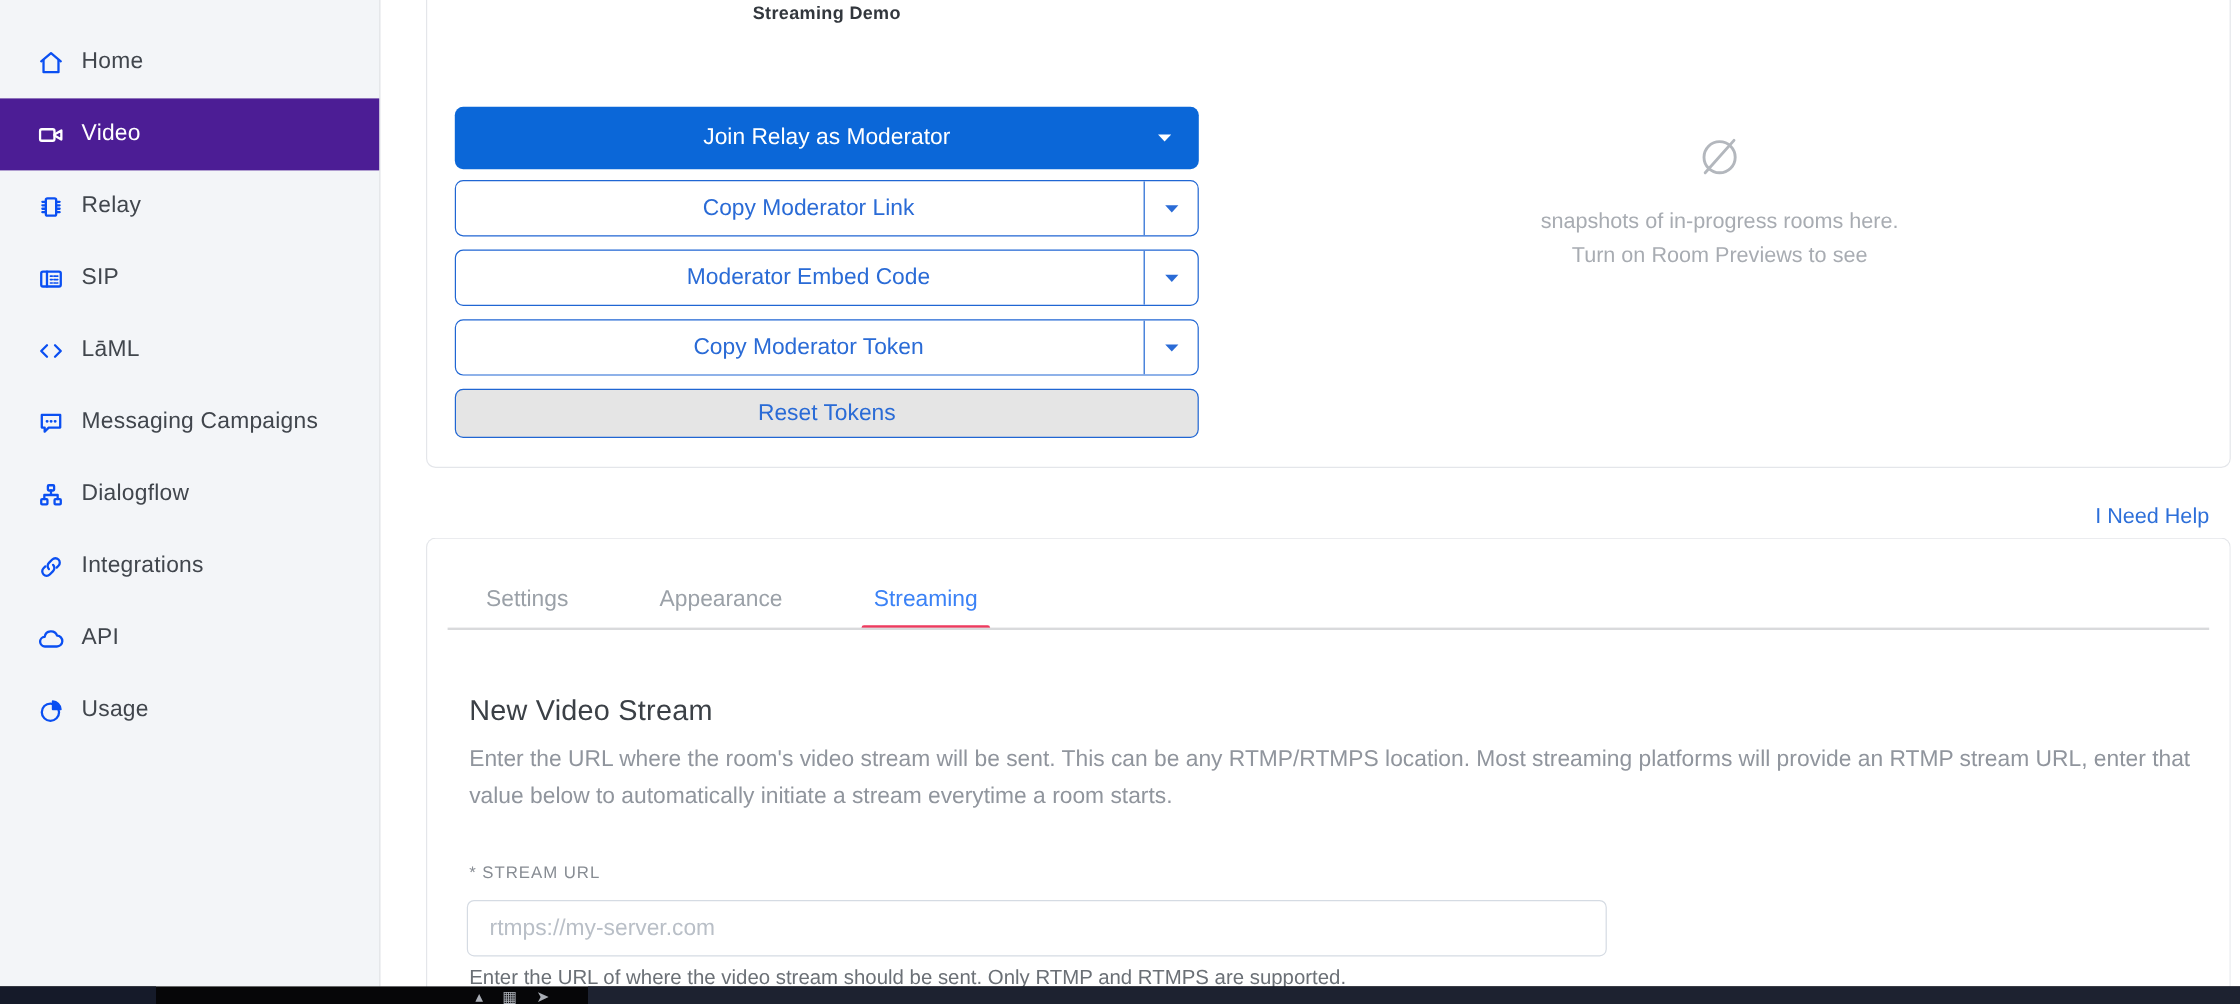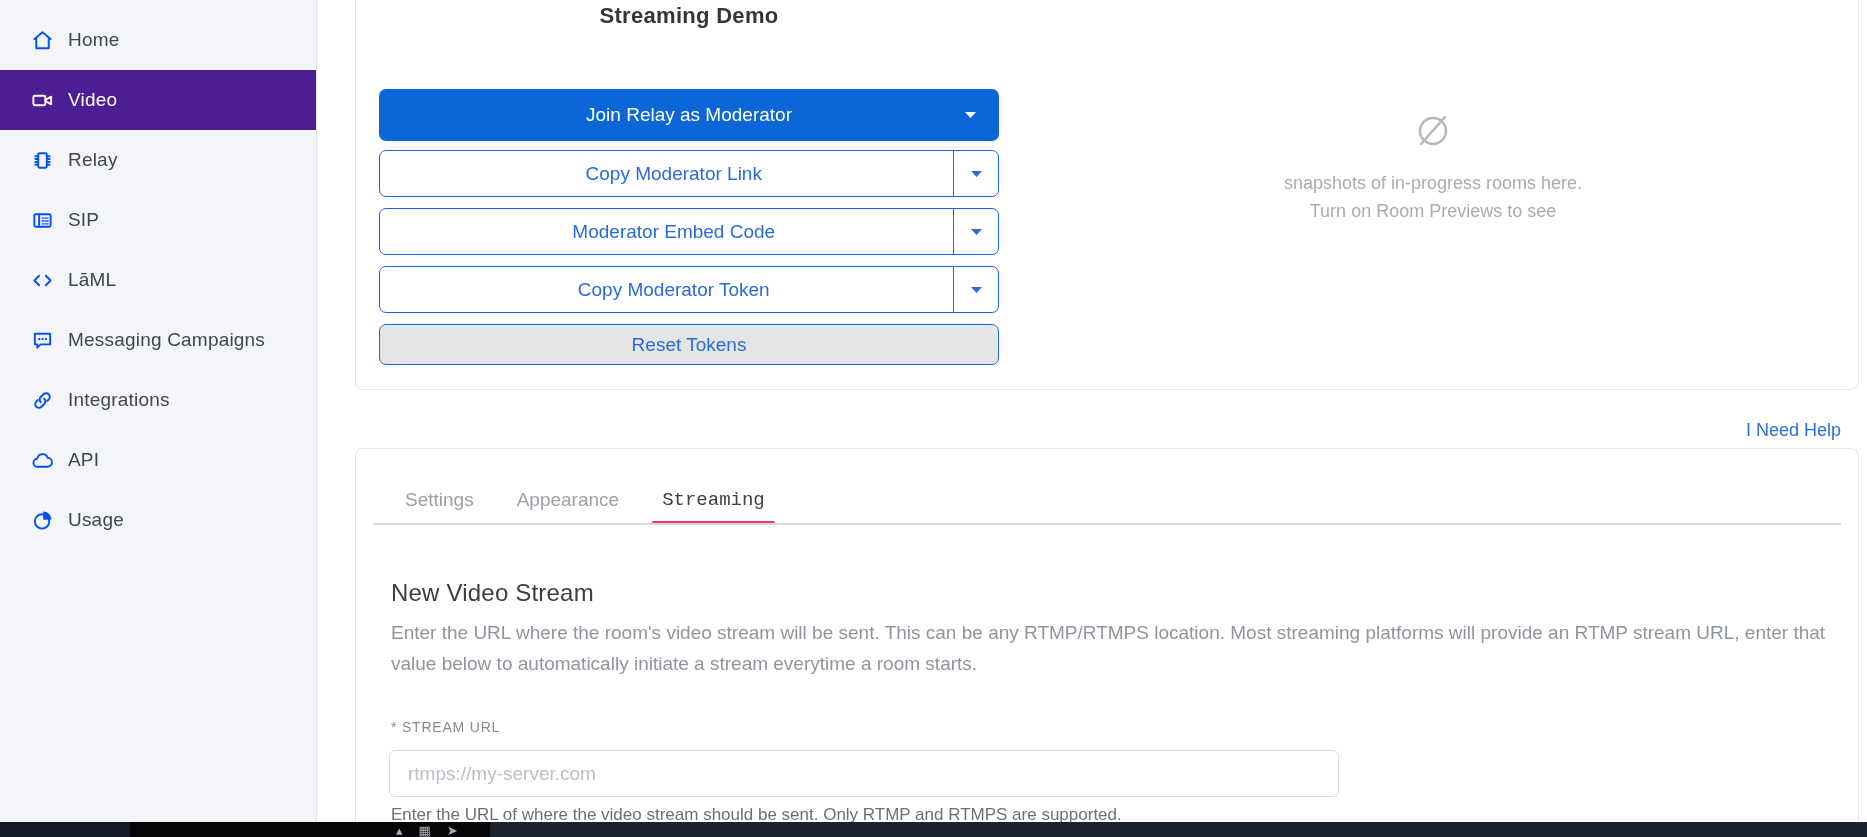--- a/index.html
+++ b/index.html
@@ -1,38 +1,38 @@
 <!DOCTYPE html>
 <html><head>
 <meta charset="utf-8">
 <style>
   * { margin:0; padding:0; box-sizing:border-box; }
   html,body { width:1867px; height:837px; overflow:hidden; background:#ffffff;
               font-family:"Liberation Sans", sans-serif; }
 
   
   .sidebar { position:absolute; left:0; top:0; width:317px; height:822px;
-             background:#f3f5f8; border-right:1px solid #e2e4e7; padding-top:10px; }
+             background:#f3f5f8; border-right:1px solid #e2e4e7; padding-top:22px; }
   .side-item { display:flex; align-items:center; height:60px; padding-left:30px;
                color:#41464d; cursor:pointer; }
   .side-item .side-icon { width:24px; height:24px; color:#0a4ff2; display:flex;
                           align-items:center; justify-content:center; margin-right:14px; flex:none; }
   .side-item .side-label { font-size:19px; letter-spacing:.2px; }
   .side-item.active { background:#4c1d95; color:#ffffff; }
   .side-item.active .side-icon { color:#ffffff; }
   .side-icon svg { width:23px; height:23px; display:block; }
 
   
   .card { position:absolute; background:#fff; border:1px solid #e4e6ea; border-radius:8px; }
   .card-demo { left:355px; top:-44px; width:1504px; height:434px; }
   .card-settings { left:355px; top:448px; width:1504px; height:389px;
                    border-radius:8px 8px 0 0; border-bottom:none; }
 
   .demo-title { position:absolute; left:23px; top:46px; width:620px; text-align:center;
-                font-size:22px; color:#32373d; letter-spacing:.3px; }
+                font-size:15px; color:#32373d; letter-spacing:.3px; }
 
   .btn-col { position:absolute; left:23px; top:0; width:620px; }
   .btn { position:absolute; left:0; width:620px; border-radius:7px; font-size:19px;
          display:flex; align-items:center; justify-content:center; cursor:pointer; }
   .btn-primary { background:#0b67d8; color:#fff; border:none; height:52px; top:132px; }
   .btn-primary .caret-zone { position:absolute; right:12px; top:0; height:100%;
                              display:flex; align-items:center; padding:0 10px; }
   .split-btn { position:absolute; left:0; width:620px; height:47px;
                border:1.5px solid #2066d3; border-radius:7px; background:#fff;
                display:flex; align-items:stretch; overflow:hidden;padding-left:15px; }
@@ -49,24 +49,24 @@
   .empty-state { position:absolute; left:877px; top:152px; width:400px; text-align:center;
                  color:#a8acb2; }
   .empty-icon { display:inline-block; margin-bottom:14px; }
   .empty-line { font-size:18px; line-height:28px; }
 
   
   .help-link { position:absolute; top:420px; right:26px; font-size:18px; color:#2d6fd9;
                text-decoration:none; cursor:pointer; }
 
   
-  .tabs-row { position:absolute; left:39px; top:28px; height:46px; display:flex; gap:23px; }
+  .tabs-row { position:absolute; left:39px; top:28px; height:46px; display:flex; gap:56px; }
   .tab { font-size:19px; color:#9ba1a8; display:flex; align-items:center; padding:0 10px;
          cursor:pointer; position:relative; }
-  .tab.active { color:#404040;font-family:Liberation Mono, monospace; }
+  .tab.active { color:#3b82f6; }
   .tab.active::after { content:""; position:absolute; left:0; right:0; bottom:-2px;
                        height:4px; border-radius:3px; background:#ee3a5e; }
   .tabs-divider { position:absolute; left:17px; right:17px; top:74px; height:2px;
                   background:#d9dadc; }
 
   
   .section-heading { position:absolute; left:35px; top:130px; font-size:24px; color:#3b4046;
                      font-weight:500; letter-spacing:.2px; }
   .section-desc { position:absolute; left:35px; top:168px; width:1470px; font-size:19px;
                   line-height:31px; color:#90959d; }
@@ -146,20 +146,31 @@
   <div class="side-item">
     <span class="side-icon">
         <svg viewBox="0 0 24 24" fill="none" stroke="currentColor" stroke-width="2" stroke-linecap="round" stroke-linejoin="round">
           <path d="M4 5 H20 V16 H10 L6.5 19.5 V16 H4 Z"></path>
           <path d="M8.5 10.5 h.2 M12 10.5 h.2 M15.5 10.5 h.2" stroke-width="2.4"></path>
         </svg>
       </span>
     <span class="side-label">Messaging Campaigns</span>
   </div>
 
+  <div class="side-item">
+    <span class="side-icon">
+        <svg viewBox="0 0 24 24" fill="none" stroke="currentColor" stroke-width="2" stroke-linecap="round" stroke-linejoin="round">
+          <rect x="9.3" y="3.5" width="5.4" height="4.6" rx=".8"></rect>
+          <rect x="3.5" y="15.5" width="5.4" height="4.6" rx=".8"></rect>
+          <rect x="15.1" y="15.5" width="5.4" height="4.6" rx=".8"></rect>
+          <path d="M12 8.1 V12 M6.2 15.5 V12 H17.8 V15.5"></path>
+        </svg>
+      </span>
+    <span class="side-label">Dialogflow</span>
+  </div>
 
   <div class="side-item">
     <span class="side-icon">
         <svg viewBox="0 0 24 24" fill="none" stroke="currentColor" stroke-width="2" stroke-linecap="round" stroke-linejoin="round">
           <path d="M10.2 13.8 a3.8 3.8 0 0 1 0-5.4 l2.9-2.9 a3.8 3.8 0 0 1 5.4 5.4 l-1.6 1.6"></path>
           <path d="M13.8 10.2 a3.8 3.8 0 0 1 0 5.4 l-2.9 2.9 a3.8 3.8 0 0 1-5.4-5.4 l1.6-1.6"></path>
         </svg>
       </span>
     <span class="side-label">Integrations</span>
   </div>

